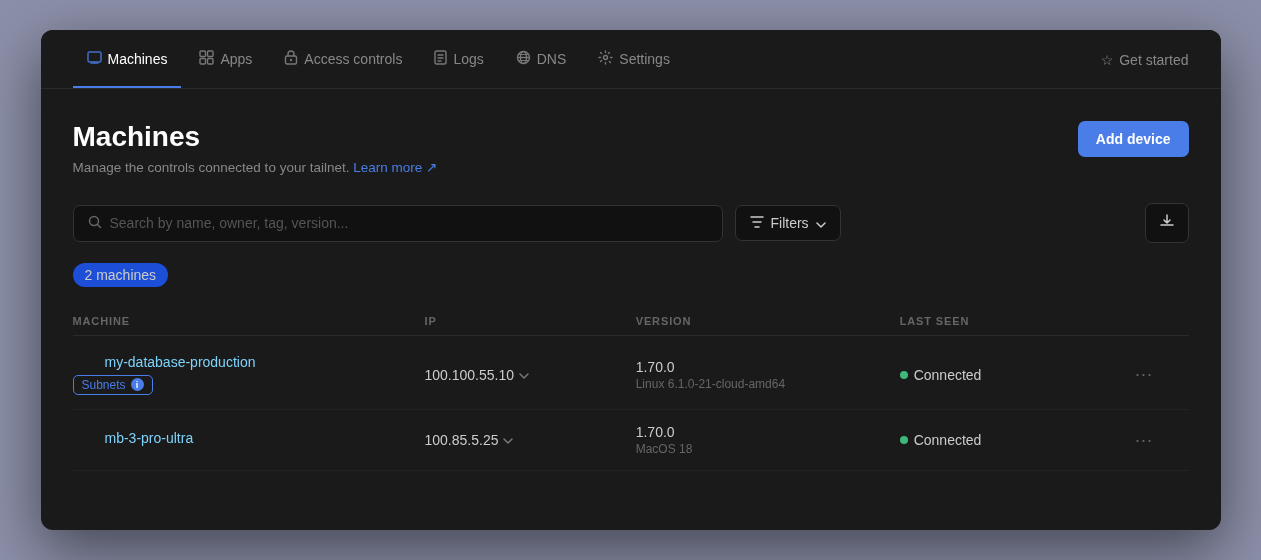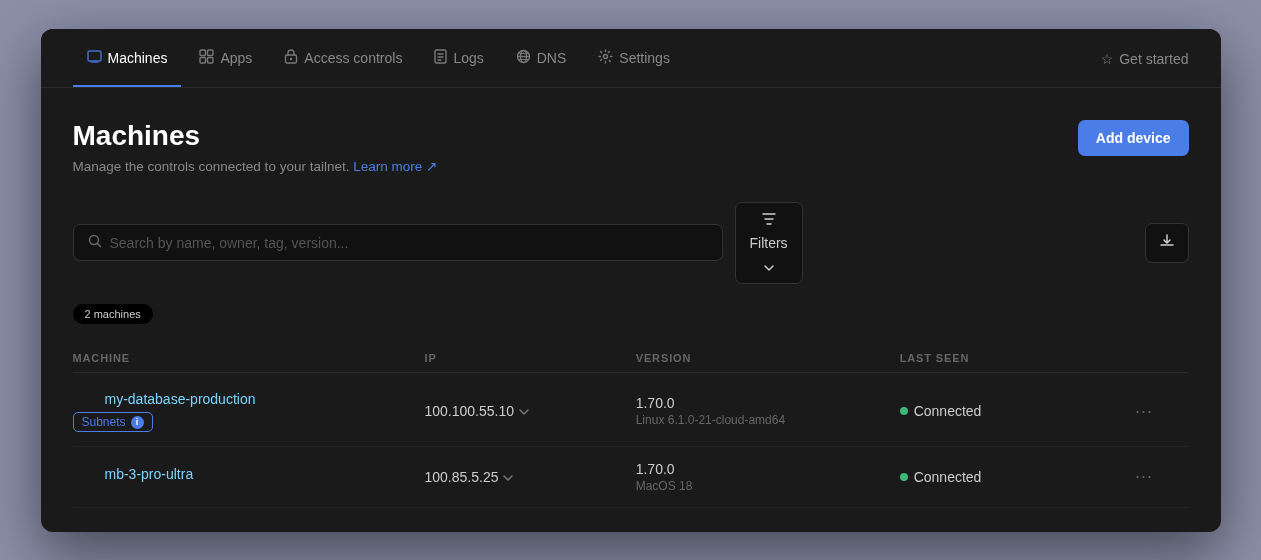--- a/index.html
+++ b/index.html
@@ -129,44 +129,43 @@
       display: flex;
       align-items: center;
       gap: 7px;
       background: #111;
       border: 1px solid #333;
       border-radius: 7px;
       padding: 9px 14px;
       color: #ccc;
       font-size: 14px;
       cursor: pointer;
-      flex-direction: column;
     }
     .download-btn {
       display: flex;
       align-items: center;
       justify-content: center;
       background: #111;
       border: 1px solid #333;
       border-radius: 7px;
       padding: 9px 13px;
       color: #ccc;
       font-size: 16px;
       cursor: pointer;
       margin-left: auto;
     }
     
     .machine-count {
       display: inline-flex;
       align-items: center;
-      background: #000000;
+      background: #1d4ed8;
       color: #ccc;
       border-radius: 20px;
       padding: 4px 12px;
-      font-size: 11px;
+      font-size: 14px;
       margin-bottom: 20px;
       text-align: right;
     }
     
     .table-header {
       display: grid;
       grid-template-columns: 2fr 1.2fr 1.5fr 1.3fr 60px;
       padding: 8px 0 8px 0;
       border-bottom: 1px solid #2a2a2a;
       margin-bottom: 4px;
@@ -187,21 +186,21 @@
     }
     .machine-name {
       font-size: 14px;
       font-weight: 400;
       color: #7dd3fc;
       margin-bottom: 5px;
       margin-left: 32px;
     }
     .subnets-badge {
       display: inline-flex;
-      align-items: flex-end;
+      align-items: flex-start;
       gap: 5px;
       background: transparent;
       border: 1.5px solid #4a7de8;
       border-radius: 5px;
       padding: 2px 8px;
       font-size: 12px;
       color: #4a7de8;
       cursor: pointer;
     }
     .subnets-badge .info-icon {

